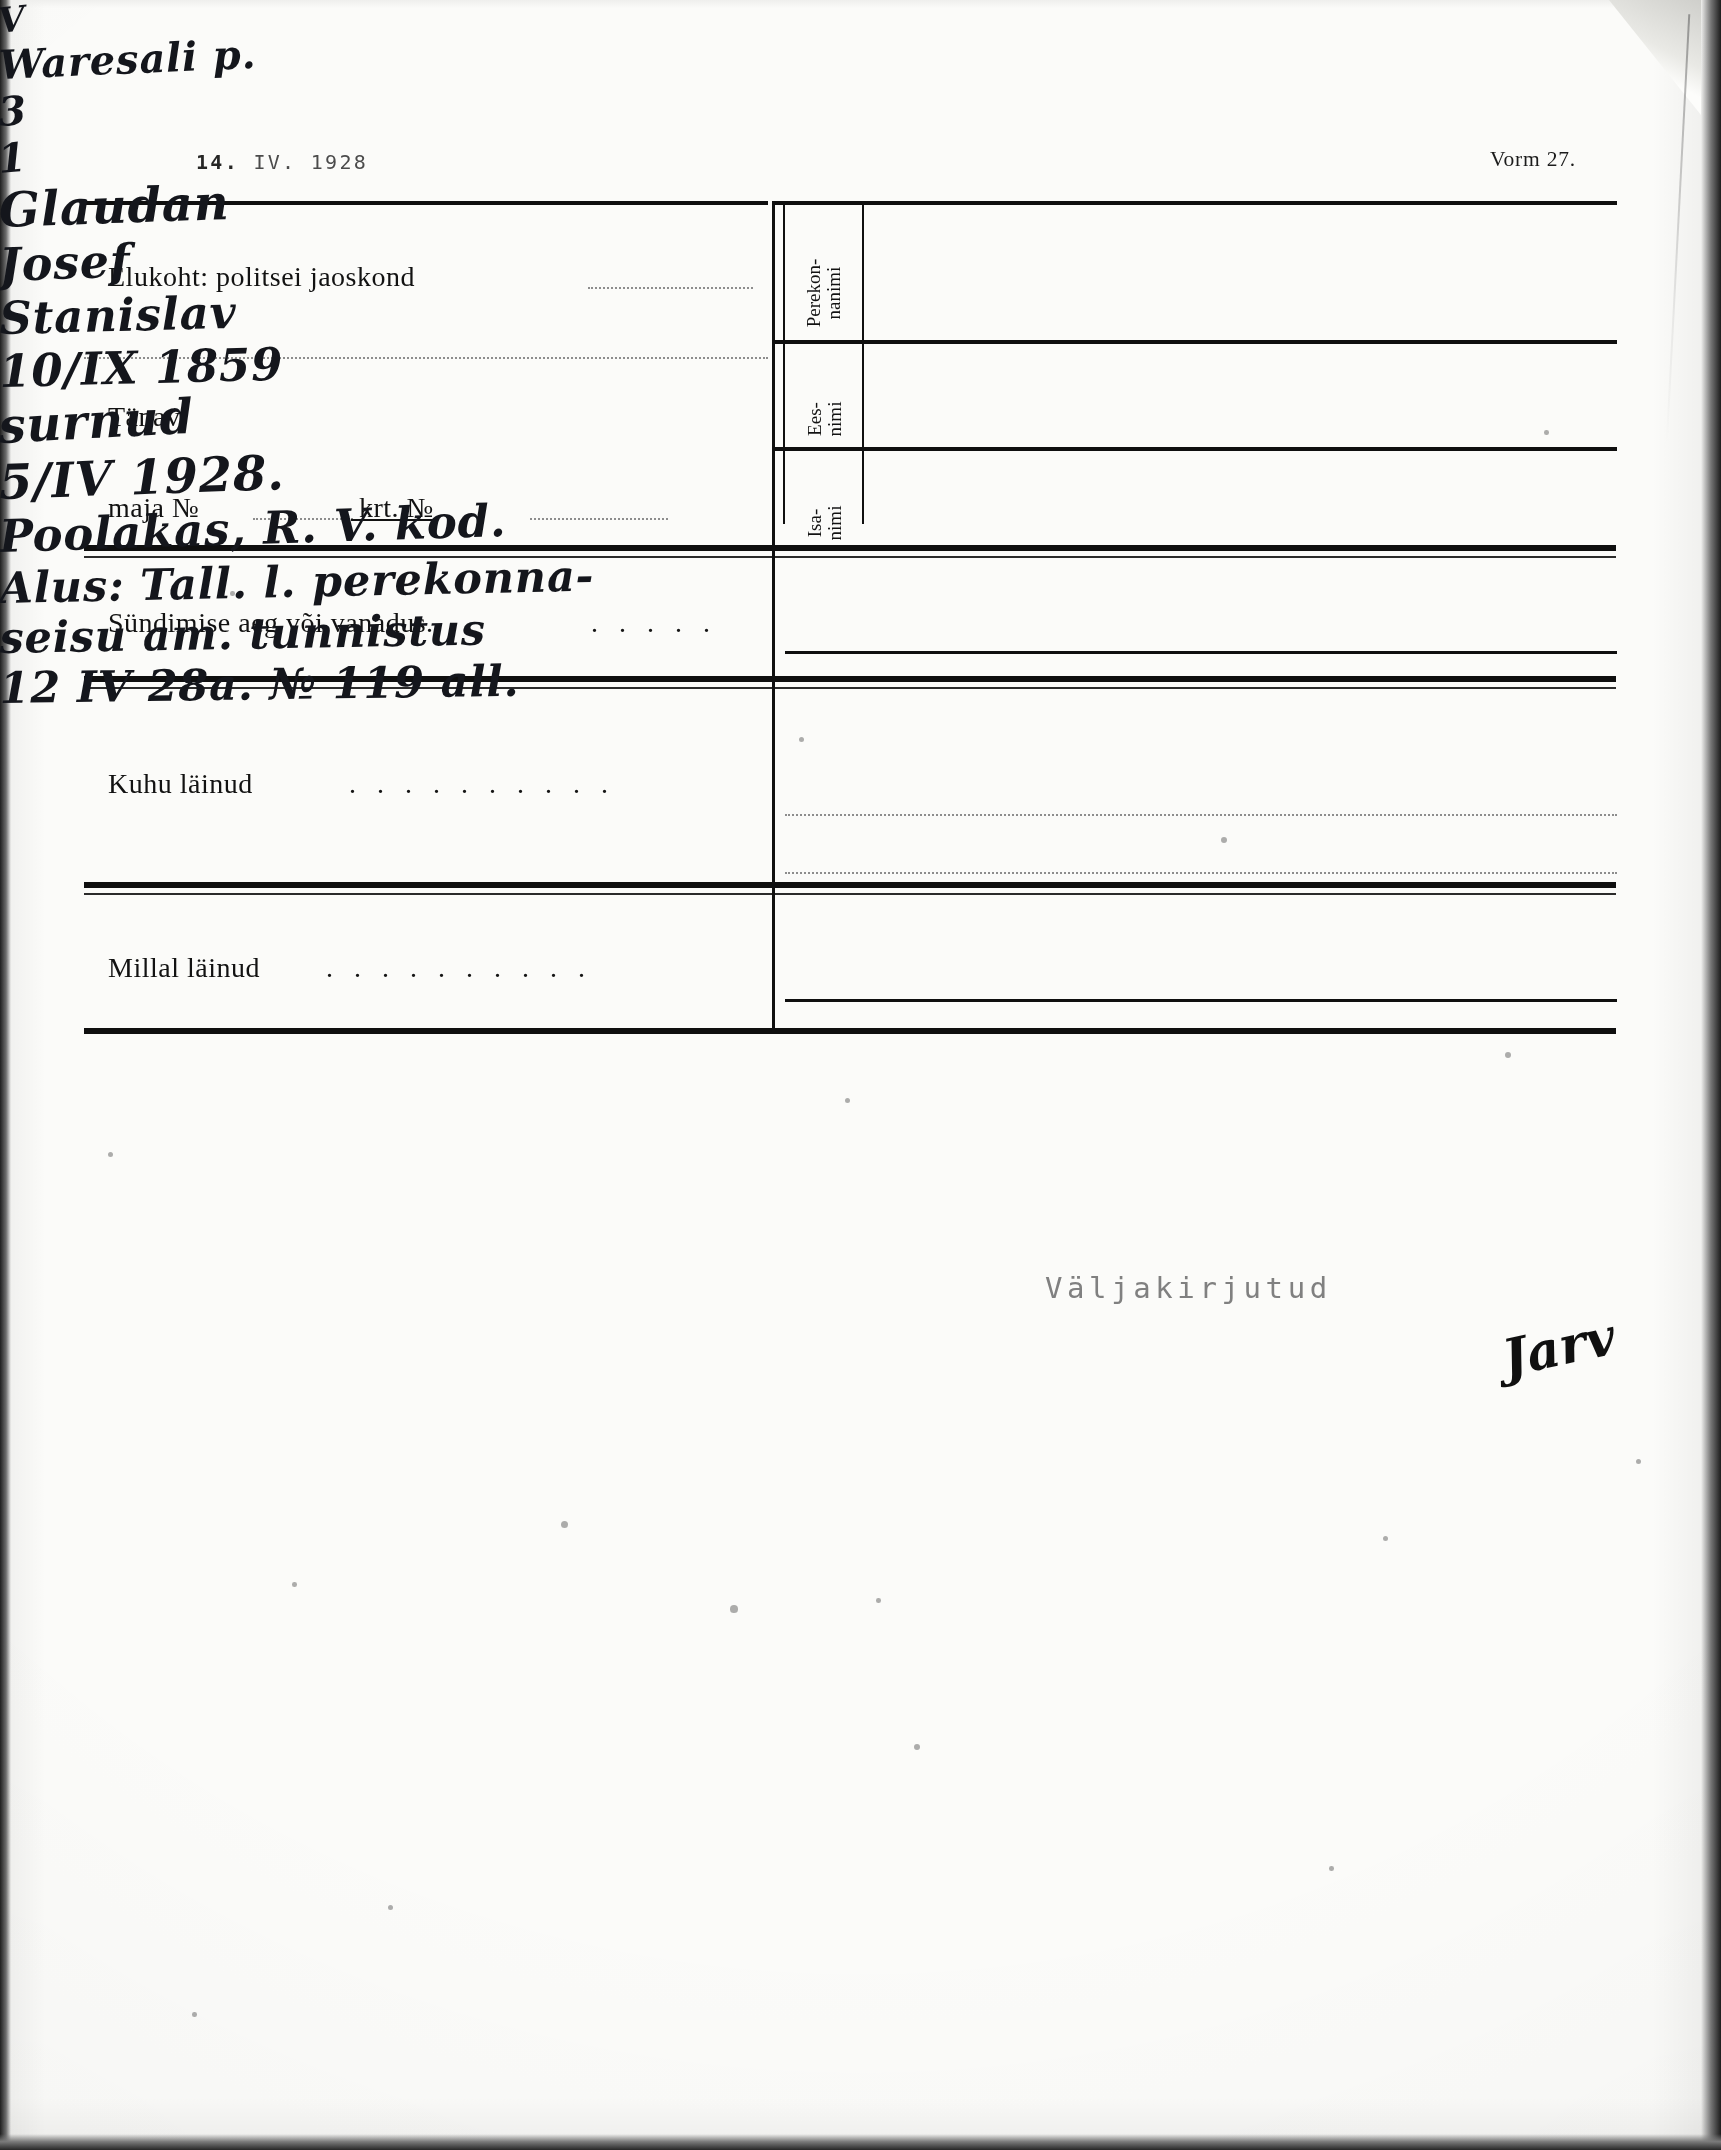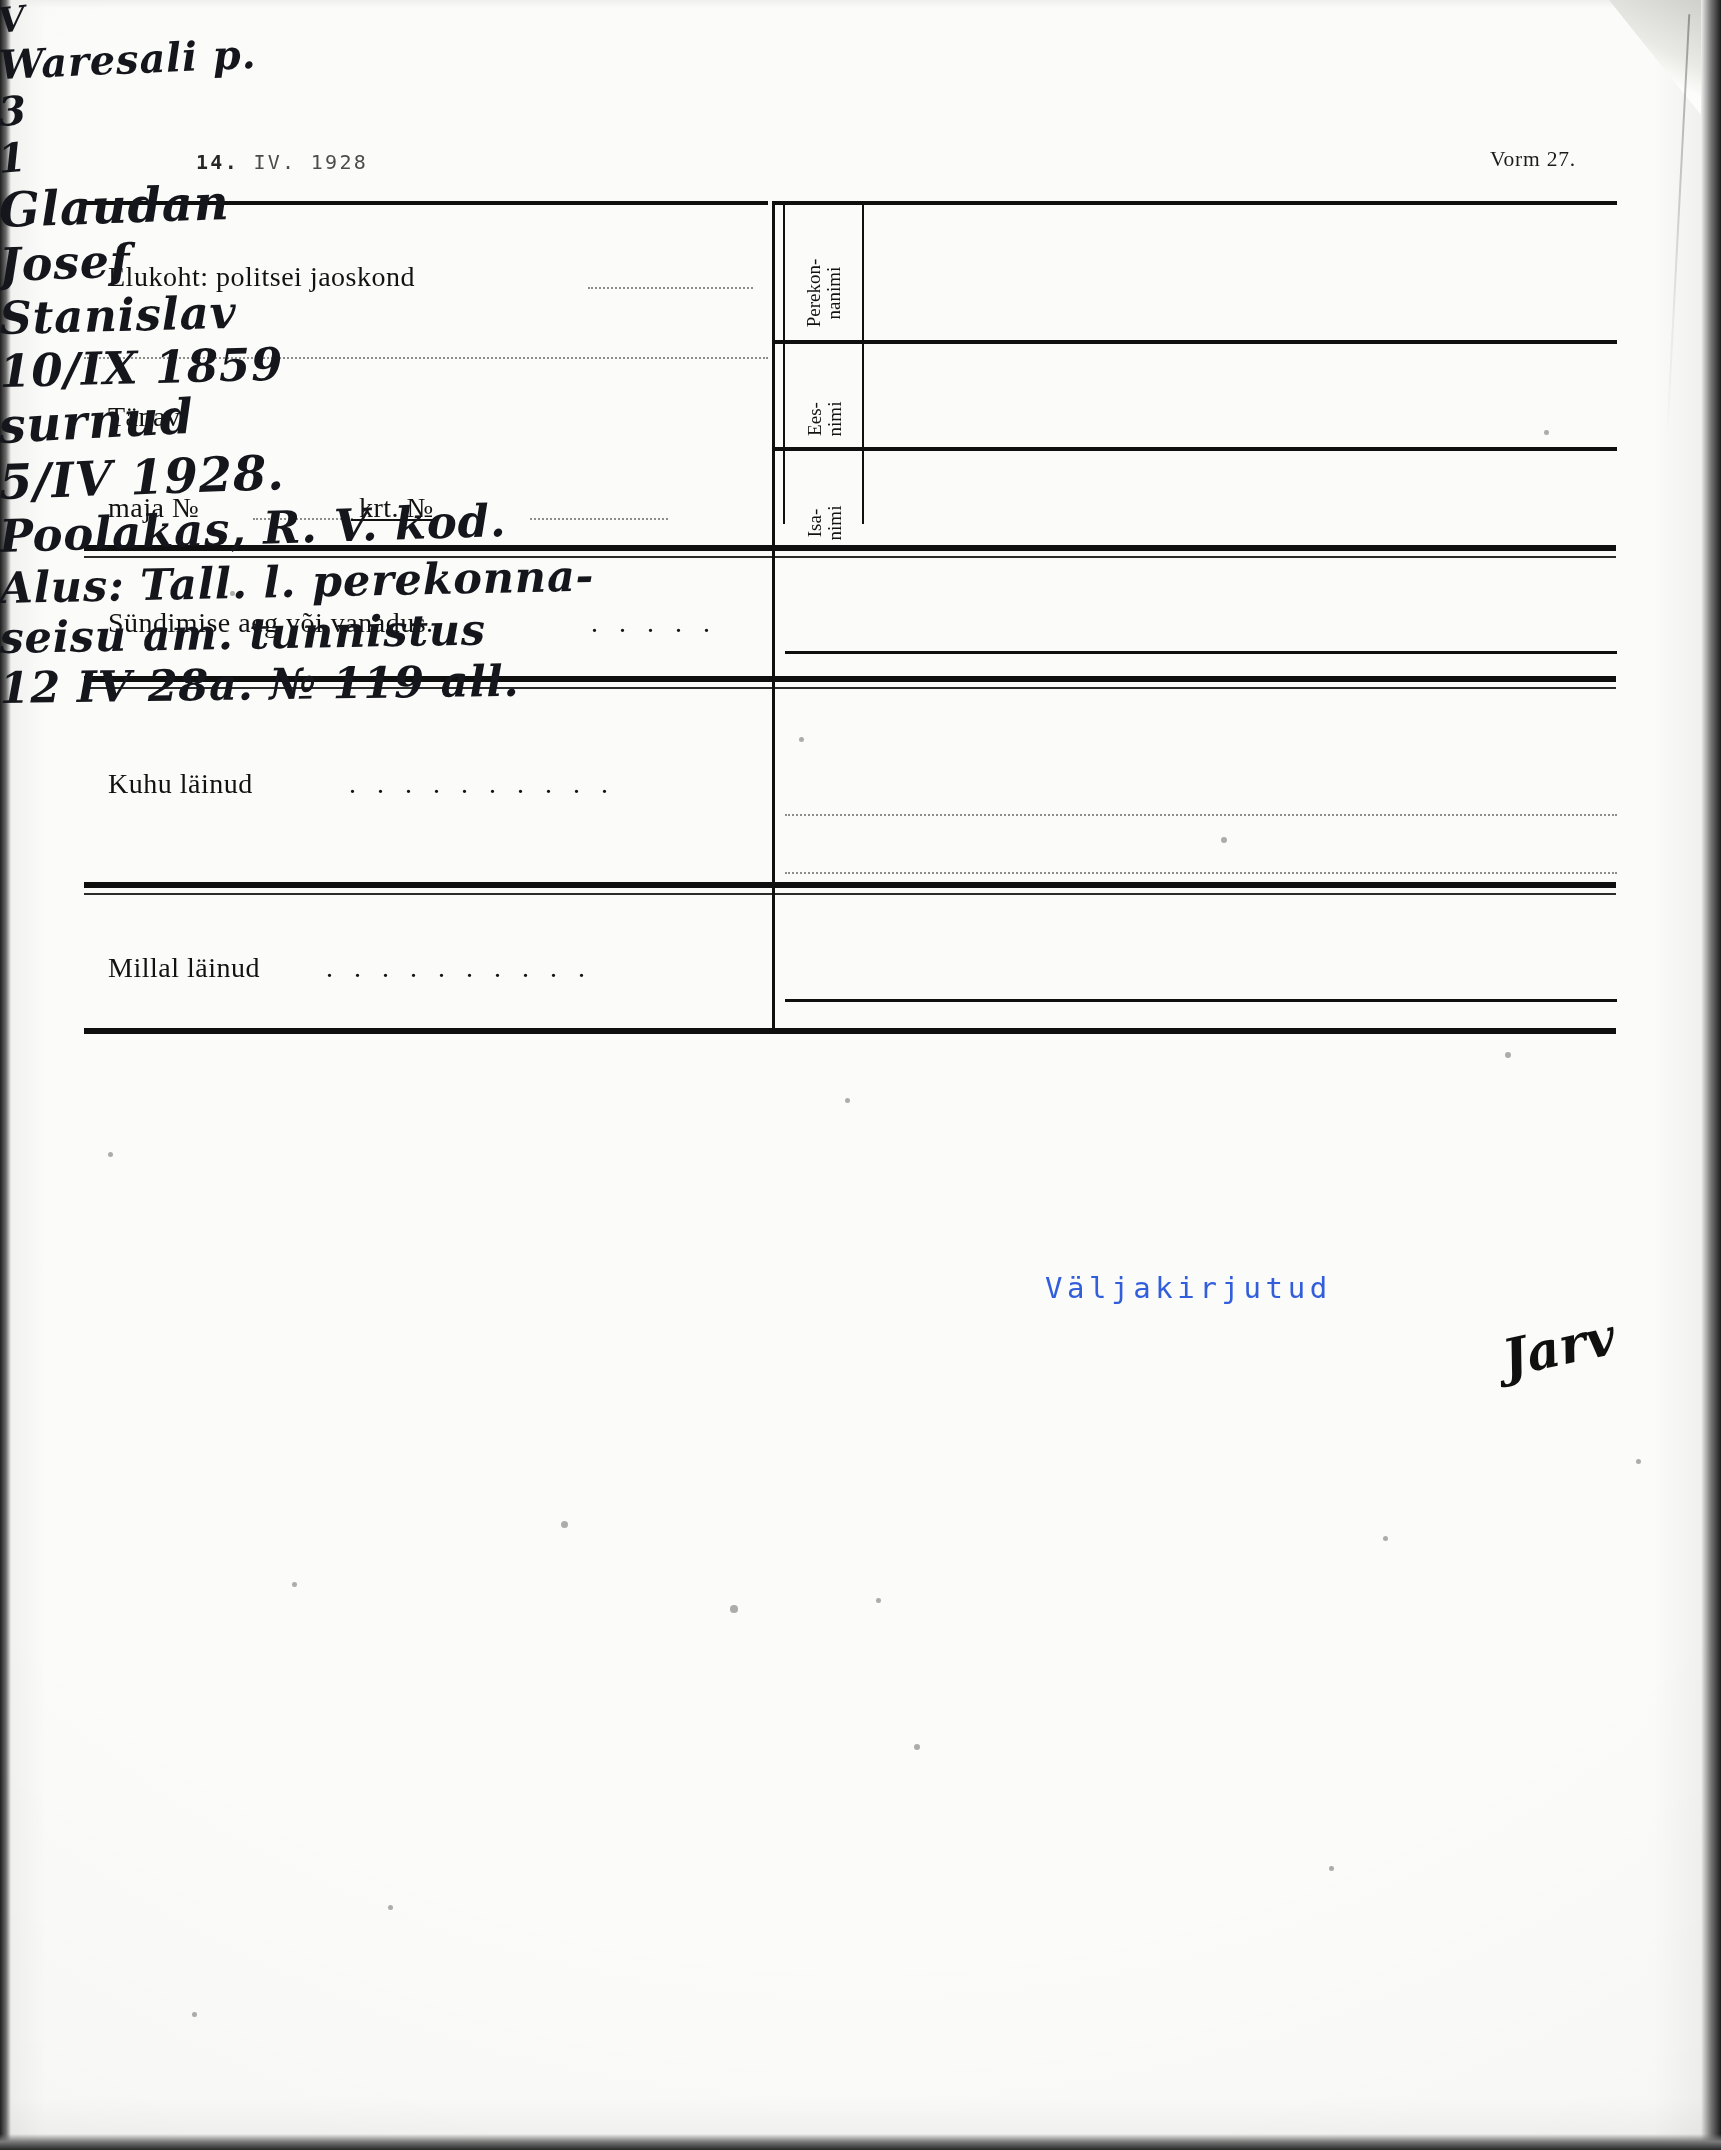--- a/index.html
+++ b/index.html
@@ -163,21 +163,21 @@
     white-space: nowrap;
   }
 
   
   #vk-stamp {
     position: absolute;
     left: 1045px; top: 1271px;
     font-family: "DejaVu Sans Mono", monospace;
     font-size: 29px;
     letter-spacing: 4.6px;
-    color: #1d4ed8;
+    color: #737373;
     opacity: .9;
     filter: blur(0.5px);
   }
   #vk-line {
     position: absolute;
     left: 999px; top: 1333px;
     font-family: "DejaVu Sans Mono", monospace;
     font-size: 28px;
     letter-spacing: 2.3px;
     color: #7e7e7e;

